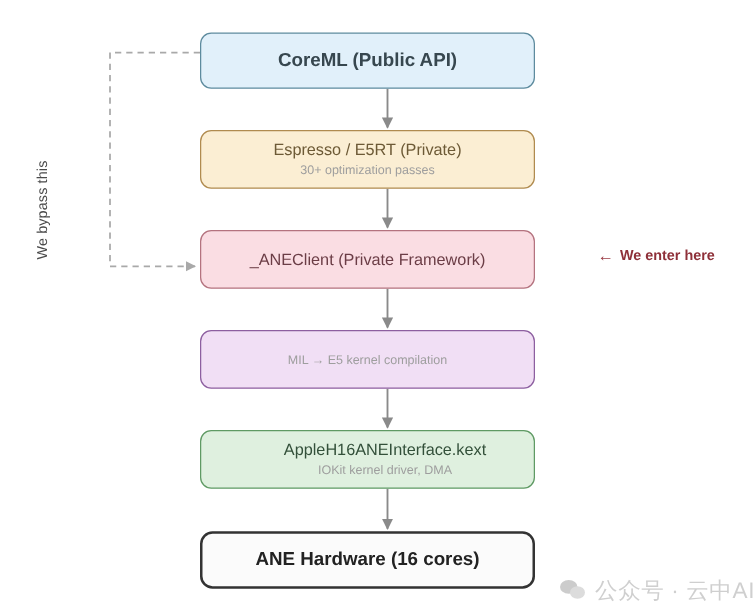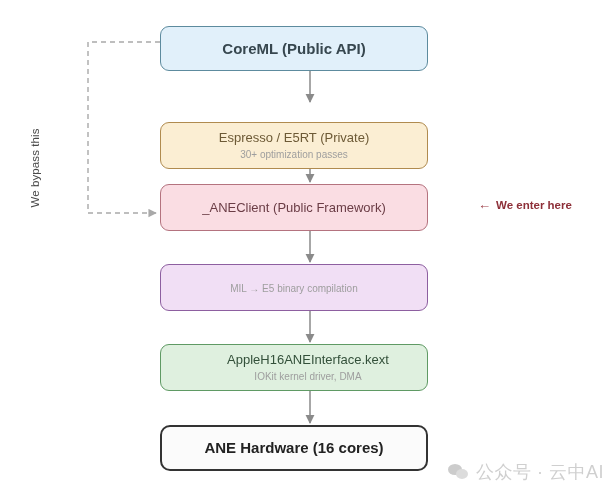--- a/index.html
+++ b/index.html
@@ -72,21 +72,20 @@
   }
   #node-coreml .title {
     font-size: 15px;
     font-weight: bold;
     color: #37474f;
   }
 
   #node-espresso {
     background: #fbeed3;
     border: 1.4px solid #b08b4f;
-    margin-top: 18px;
   }
   #node-espresso .title {
     font-size: 13px;
     color: #6d5a36;
   }
 
   #node-aneclient {
     background: #fadde3;
     border: 1.4px solid #b4737f;
   }
@@ -238,25 +237,25 @@
   <div class="node" id="node-coreml">
     <div class="title">CoreML (Public API)</div>
   </div>
 
   <div class="node" id="node-espresso">
     <div class="title">Espresso / E5RT (Private)</div>
     <div class="subtitle">30+ optimization passes</div>
   </div>
 
   <div class="node" id="node-aneclient">
-    <div class="title">_ANEClient (Public Framework)</div>
+    <div class="title">_ANEClient (Private Framework)</div>
   </div>
 
   <div class="node" id="node-compiler">
-    <div class="subtitle">MIL → E5 binary compilation</div>
+    <div class="subtitle">MIL → E5 kernel compilation</div>
   </div>
 
   <div class="node" id="node-kext">
     <div class="title">AppleH16ANEInterface.kext</div>
     <div class="subtitle">IOKit kernel driver, DMA</div>
   </div>
 
   <div class="node" id="node-hardware">
     <div class="title">ANE Hardware (16 cores)</div>
   </div>

